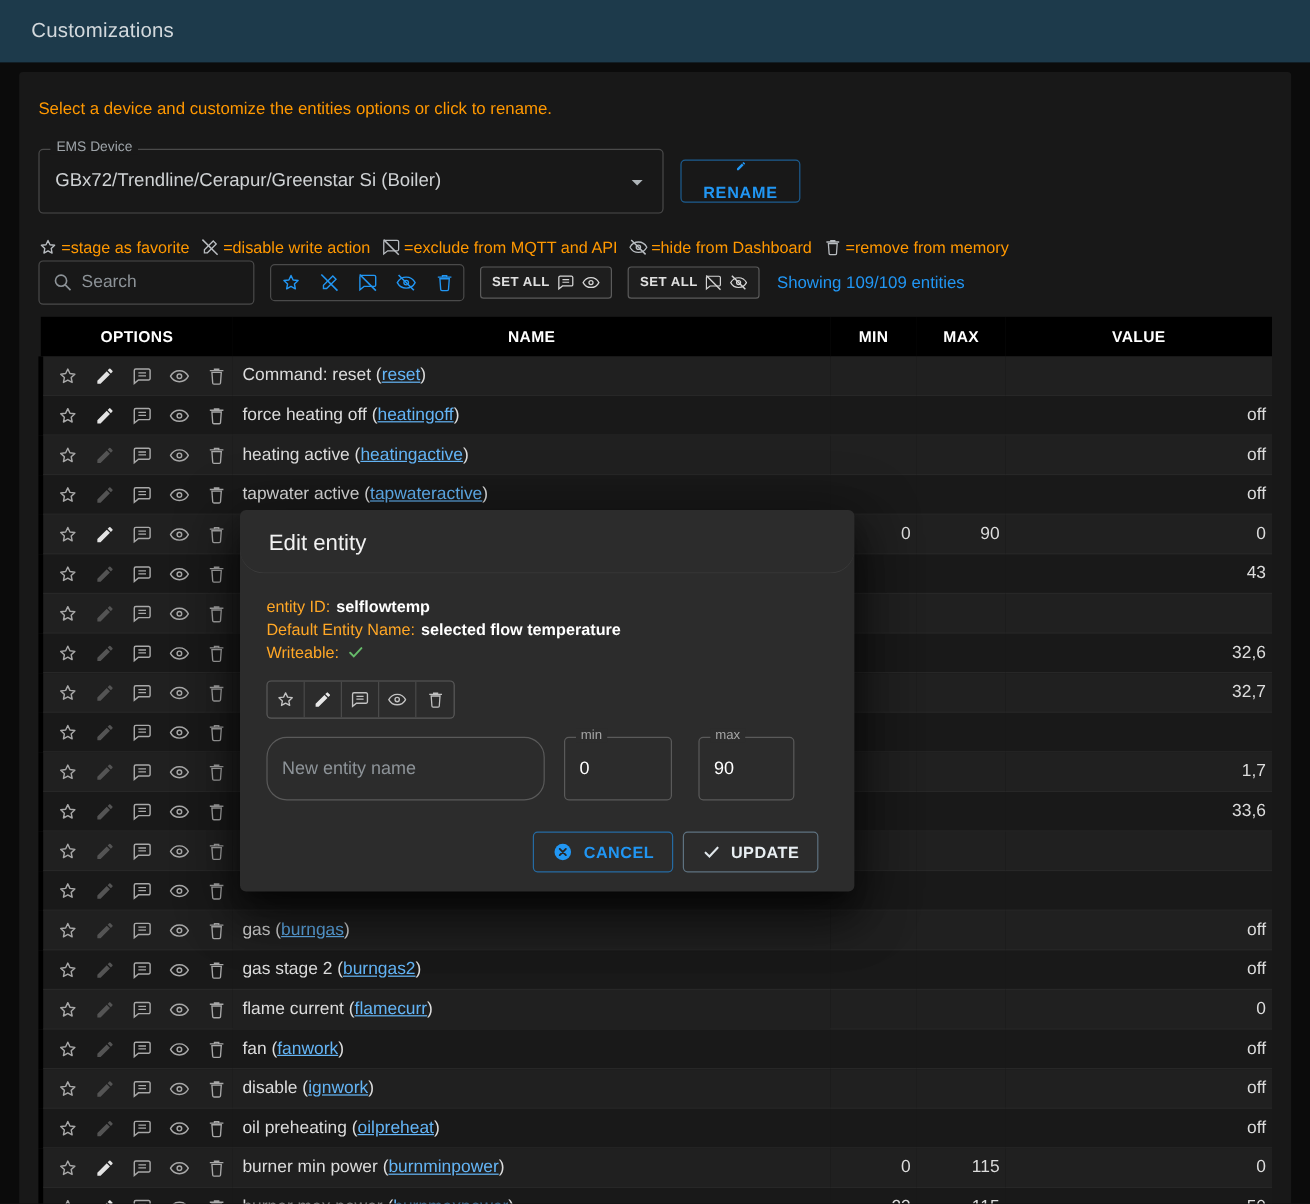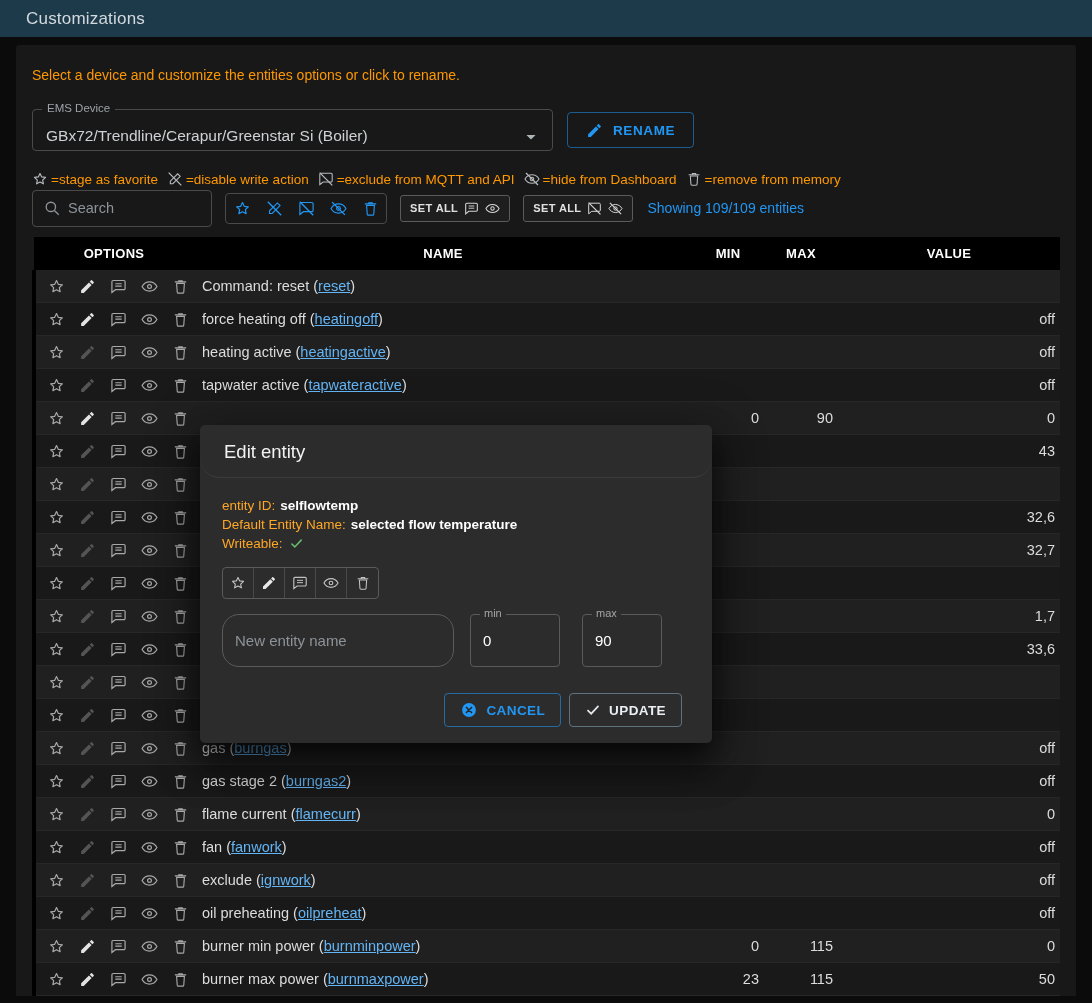--- a/index.html
+++ b/index.html
@@ -9,53 +9,53 @@
     font-family:"Liberation Sans", sans-serif;
     position:relative;
     overflow:hidden;
     color:#dcdcdc;
   }
   svg { display:block; }
   button { background:none; border:none; font-family:inherit; }
 
   
   .appbar {
-    height:37px; background:#1d3a4b;
+    height:52px; background:#1d3a4b;
     display:flex; align-items:center; padding:0 26px;
   }
   .appbar .title { font-size:17px; font-weight:500; color:#d3d9dd; letter-spacing:.2px; }
 
   
   .panel {
     margin:8px 16px 0; background:#181818;
     min-height:943px; padding:22px 16px 0;
     border-radius:3px 3px 0 0;
   }
   .intro { font-size:14px; color:#ff9800; }
 
   
   .device-row { margin-top:26px; display:flex; align-items:center; }
   .select-field {
-    position:relative; width:521px; height:42px;
+    position:relative; width:521px; height:54px;
     border:1px solid #4a4a4a; border-radius:4px; cursor:pointer;
   }
   .select-field .flabel {
     position:absolute; top:-8px; left:9px; padding:0 5px;
     background:#181818; font-size:11.5px; color:#9da3a8;
   }
   .select-field .fvalue {
     line-height:52px; padding:0 42px 0 13px; font-size:15.5px; color:#cfd2d4;
     white-space:nowrap; overflow:hidden;
   }
   .select-field .caret { position:absolute; right:10px; top:16px; width:22px; height:22px; color:#aeb4b8; }
 
   .rename-btn {
     margin-left:14px; height:36px; display:inline-flex; align-items:center; gap:10px;
     padding:0 18px; border:1px solid rgba(33,150,243,.55); border-radius:4px;
-    color:#2196f3; font-size:13.5px; font-weight:700; letter-spacing:.6px; cursor:pointer;
+    color:#2196f3; font-size:13.5px; font-weight:700; letter-spacing:.6px; cursor:pointer;flex-direction:column;
   }
   .rename-btn .ic { width:17px; height:17px; }
 
   
   .legend { margin-top:20px; height:16px; display:flex; align-items:center; font-size:13.5px; color:#ff9800; }
   .legend-item { display:inline-flex; align-items:center; margin-right:9px; }
   .legend-item .ic { width:16px; height:16px; color:#b8bcc0; margin-right:3px; }
 
   
   .toolbar { margin-top:2px; height:38px; display:flex; align-items:center; }
@@ -993,21 +993,21 @@
                   <use href="#i-eye"></use>
                 </svg>
               </span>
         <span class="ibtn">
                 <svg class="ic">
                   <use href="#i-trash"></use>
                 </svg>
               </span>
       </span>
     </td>
-    <td class="c-name"><span>exclude (</span><a class="elink">ignwork</a><span>)</span></td>
+    <td class="c-name"><span>disable (</span><a class="elink">ignwork</a><span>)</span></td>
     <td class="c-min"></td>
     <td class="c-max"></td>
     <td class="c-value">off</td>
   </tr>
 
   <tr>
     <td class="c-opt">
       <span class="opt-wrap">
         <span class="ibtn">
                 <svg class="ic">

